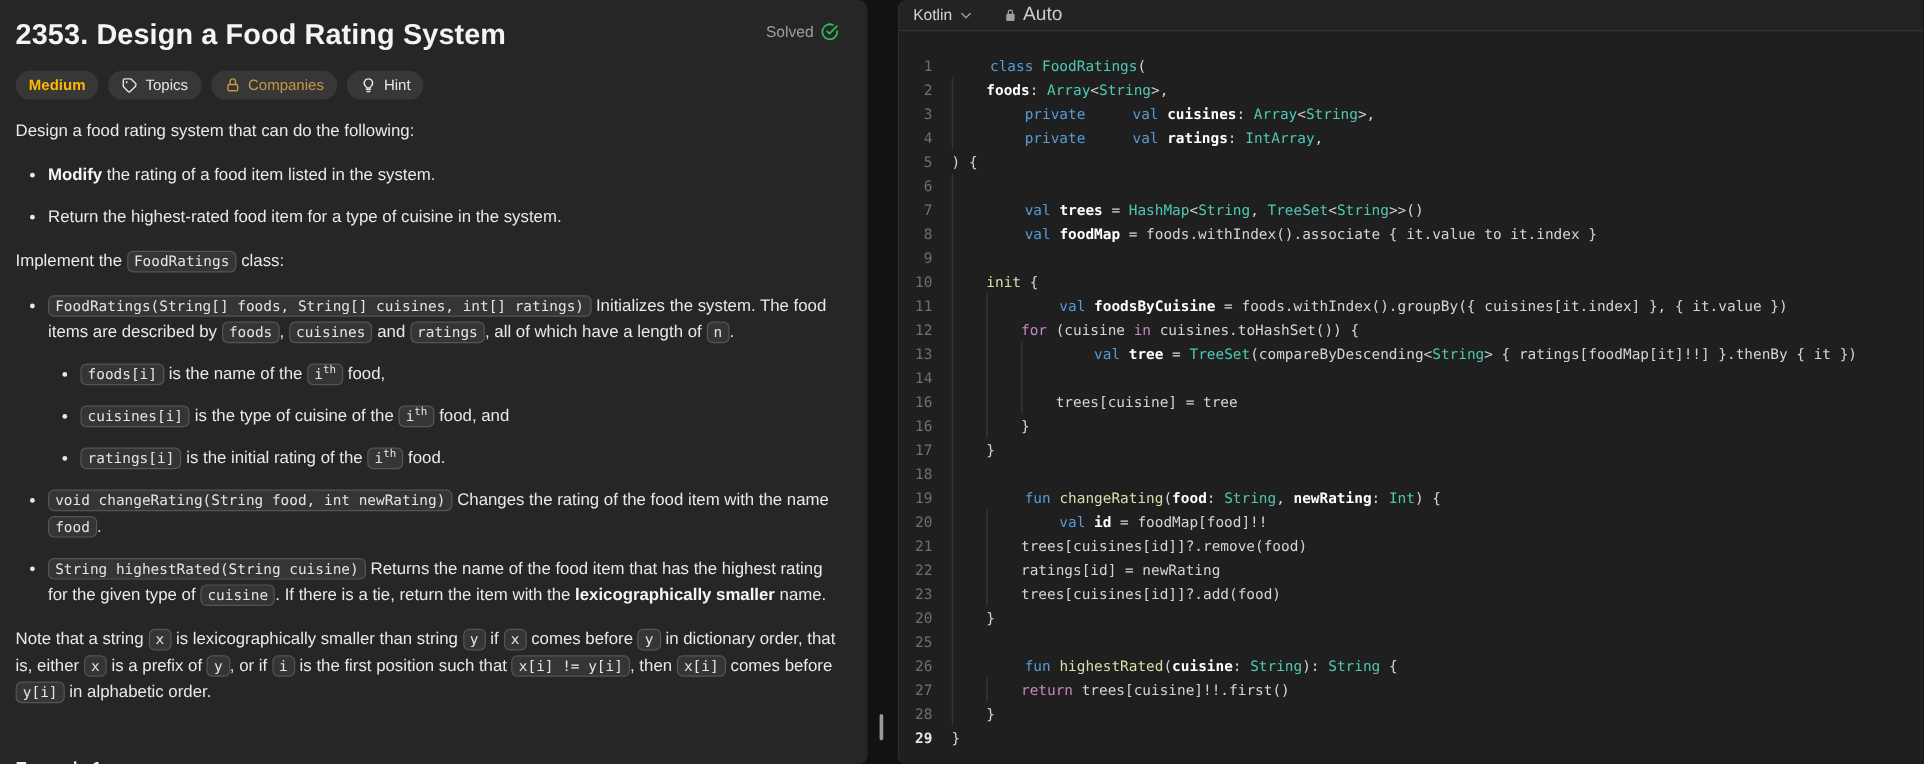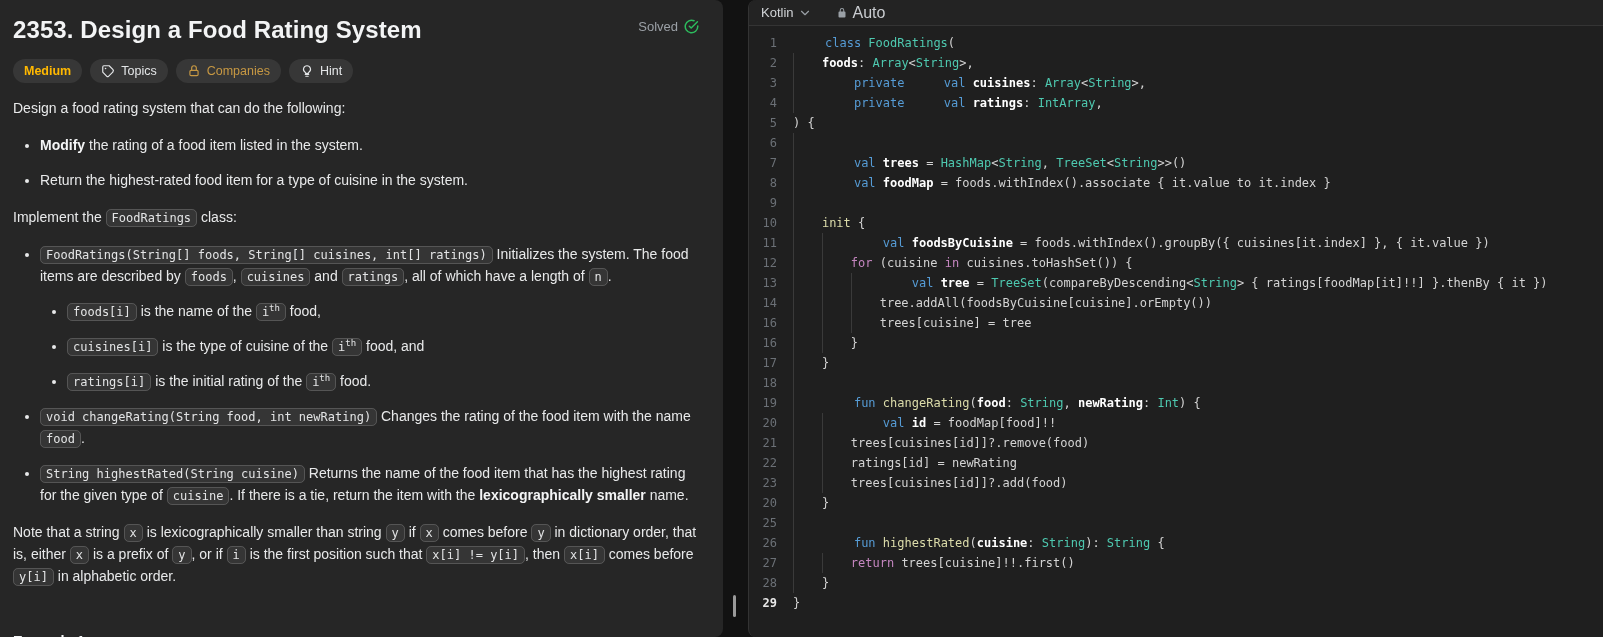--- a/index.html
+++ b/index.html
@@ -62,21 +62,21 @@
     width:3px; height:22px; border-radius:2px;
     background:#9a9a9a; cursor:col-resize;
   }
 
   
   .editor-panel {
     flex:1; height:637px;
     background:var(--bg-editor,#1f1f1f);
     border-radius:8px 0 0 8px;
     border-left:1px solid #333;
-    display:flex; flex-direction:column; overflow:hidden;
+    display:flex; flex-direction:column; overflow:hidden;gap:12px;
   }
   .editor-header {
     height:26px; flex:none;
     background:var(--bg-editor-header,#232323);
     border-bottom:1px solid #343434;
     display:flex; align-items:center; padding:0 12px; gap:24px;
   }
   .lang-select { display:flex; align-items:center; gap:4px; cursor:pointer; }
   .lang-label { font-size:13px; color:#d2d5d8; }
   .chev { width:14px; height:14px; color:#9aa0a6; display:inline-flex; }
@@ -246,21 +246,21 @@
       <div class="code-line">
         <span class="gutter">12</span>
         <span class="codetxt"><span class="guide" style="left: 0ch;"></span><span class="guide" style="left: 4ch;"></span><span class="tok-t">        </span><span class="tok-c">for</span><span class="tok-t"> (cuisine </span><span class="tok-c">in</span><span class="tok-t"> cuisines.toHashSet()) {</span></span>
       </div>
       <div class="code-line">
         <span class="gutter">13</span>
         <span class="codetxt"><span class="guide" style="left: 0ch;"></span><span class="guide" style="left: 4ch;"></span><span class="guide" style="left: 8ch;"></span><span class="tok-t">            </span><span class="tok-k">val</span><span class="tok-t"> </span><span class="tok-v">tree</span><span class="tok-t"> = </span><span class="tok-ty">TreeSet</span><span class="tok-t">(compareByDescending&lt;</span><span class="tok-ty">String</span><span class="tok-t">&gt; { ratings[foodMap[it]!!] }.thenBy { it })</span></span>
       </div>
       <div class="code-line">
         <span class="gutter">14</span>
-        <span class="codetxt"><span class="guide" style="left: 0ch;"></span><span class="guide" style="left: 4ch;"></span><span class="guide" style="left: 8ch;"></span><span class="tok-t">            tree.addAll(foodsByCuisine[cuisine].orEmpty())</span></span>
+        <span class="codetxt"><span class="guide" style="left: 0ch;"></span><span class="guide" style="left: 4ch;"></span><span class="guide" style="left: 8ch;"></span></span>
       </div>
       <div class="code-line">
         <span class="gutter">16</span>
         <span class="codetxt"><span class="guide" style="left: 0ch;"></span><span class="guide" style="left: 4ch;"></span><span class="guide" style="left: 8ch;"></span><span class="tok-t">            trees[cuisine] = tree</span></span>
       </div>
       <div class="code-line">
         <span class="gutter">16</span>
         <span class="codetxt"><span class="guide" style="left: 0ch;"></span><span class="guide" style="left: 4ch;"></span><span class="tok-t">        }</span></span>
       </div>
       <div class="code-line">

